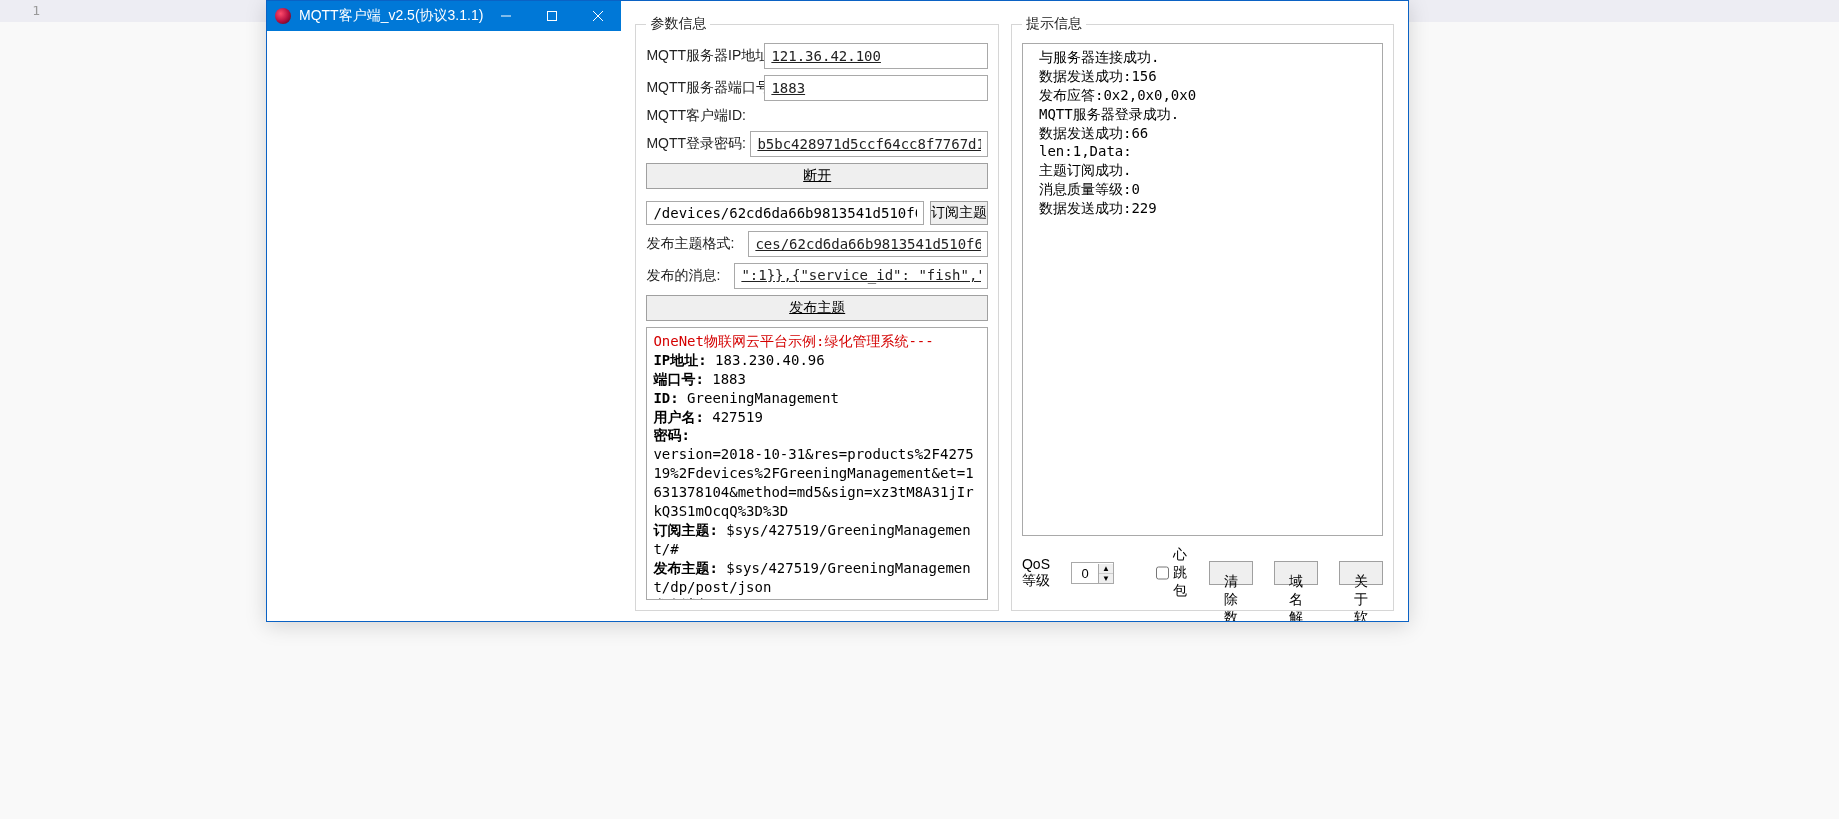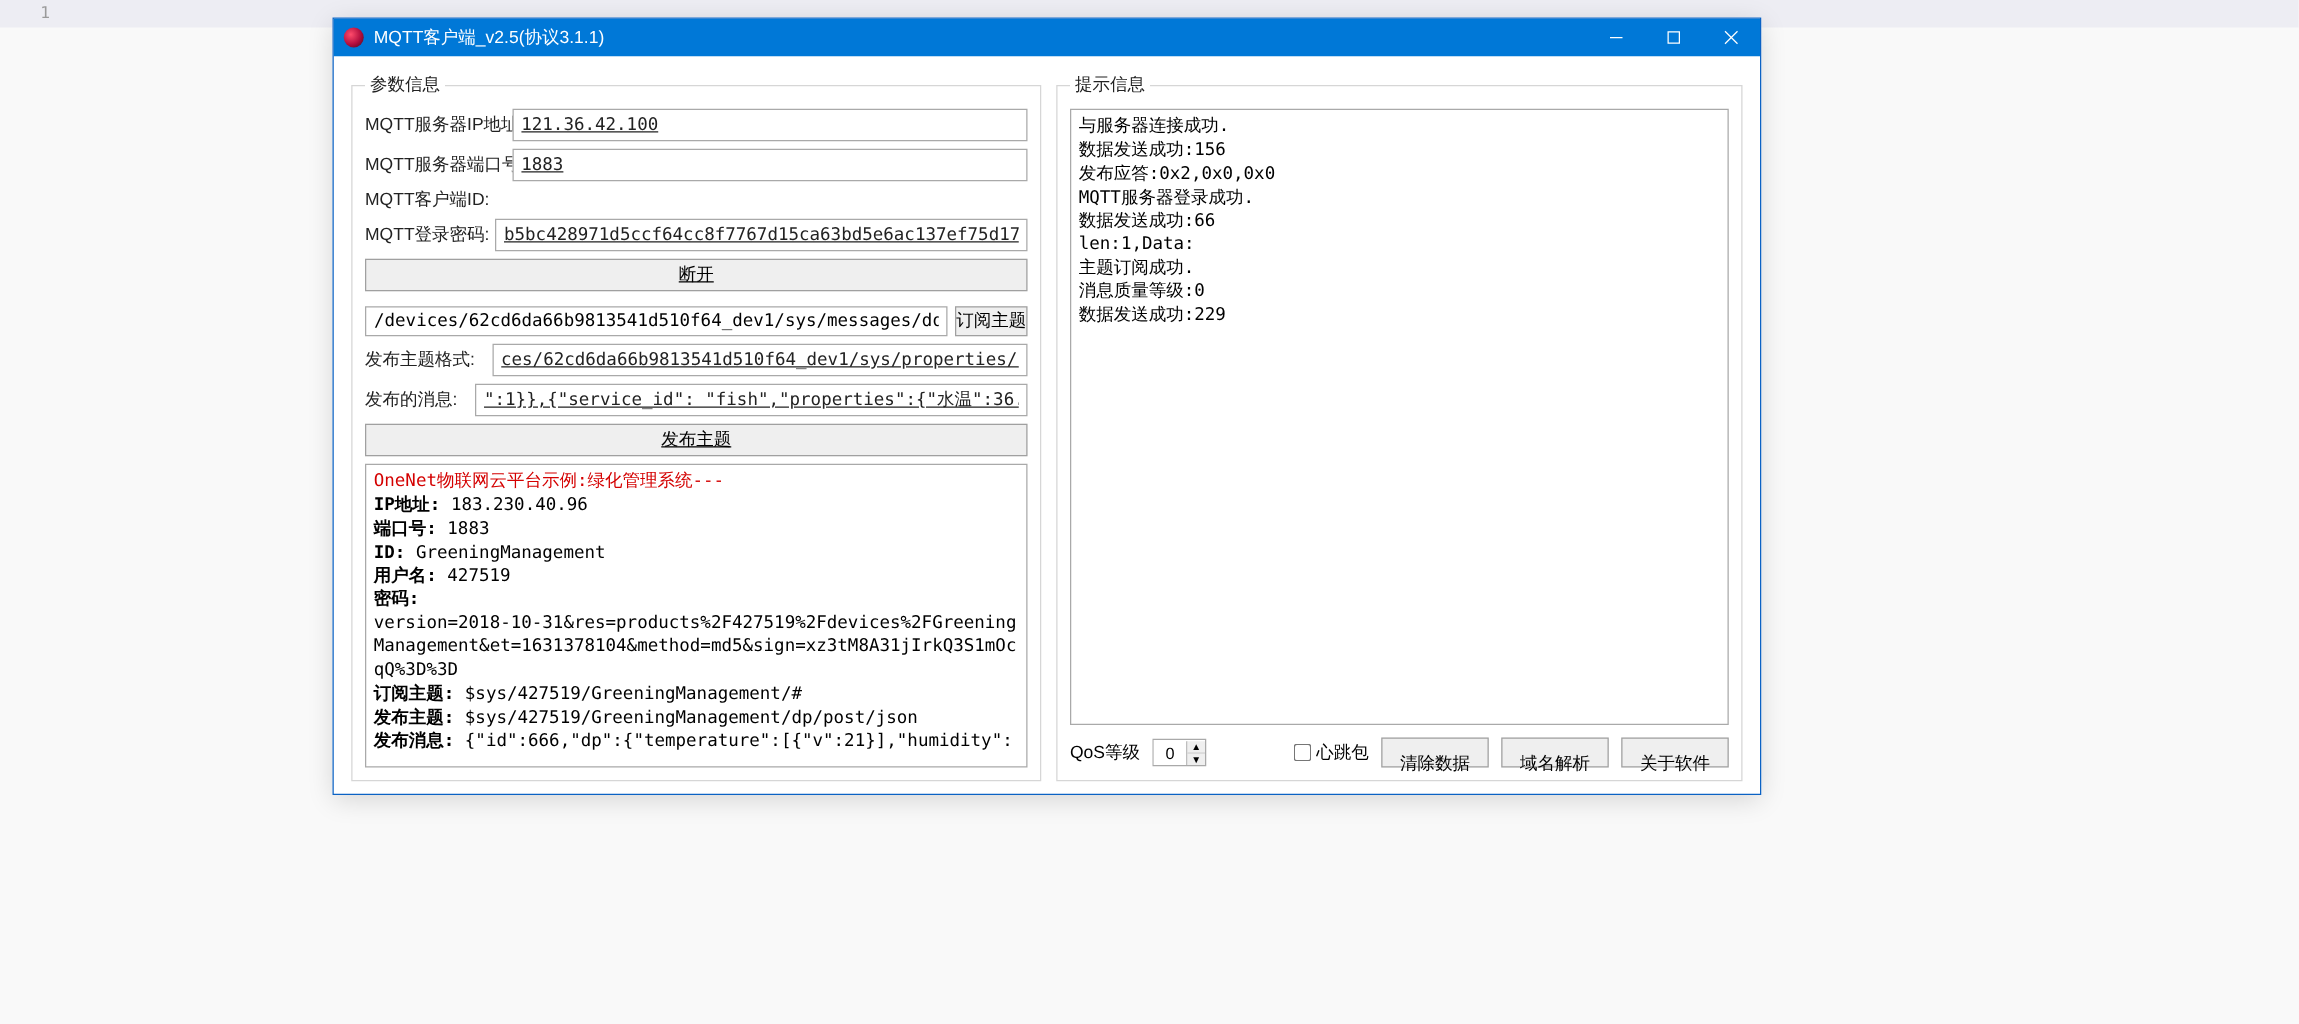--- a/index.html
+++ b/index.html
@@ -27,28 +27,27 @@
   text-align: right;
   padding-right: 10px;
   color: #9a9a9a;
   font-family: Consolas, monospace;
   font-size: 13px;
   line-height: 22px;
 }
 .window {
   position: absolute;
   left: 266px;
-  top: 14px;
+  top: 0;
   width: 1143px;
   height: 622px;
   background: #fff;
   border: 1px solid #0b62c4;
   box-shadow: 0 4px 20px rgba(0,0,0,0.15);
   display: flex;
-  flex-direction: column;
 }
 .titlebar {
   height: 30px;
   background: #0078d7;
   color: #fff;
   display: flex;
   align-items: center;
   padding-left: 8px;
   font-size: 14px;
   flex-shrink: 0;
@@ -165,32 +164,32 @@
   overflow-y: scroll;
   color: #000;
   word-break: break-all;
 }
 .example-box .hdr { color: #d40000; font-weight: normal; }
 .example-box b { font-weight: bold; }
 .log-box {
   flex: 1;
   border: 1px solid #a9a9a9;
   background: #fff;
-  padding: 4px 6px;
+  padding: 4px 16px;
   font-family: Consolas, "SimSun", monospace;
   font-size: 14px;
   line-height: 1.35;
   color: #000;
   white-space: pre-wrap;
   overflow: hidden;
 }
 .bottom-bar {
   display: flex;
   align-items: center;
-  gap: 10px;
+  gap: 21px;
   margin-top: 10px;
   font-size: 14px;
 }
 .bottom-bar .spacer { flex: 1; }
 .spin {
   display: inline-flex;
   align-items: center;
   border: 1px solid #a9a9a9;
   height: 22px;
 }

